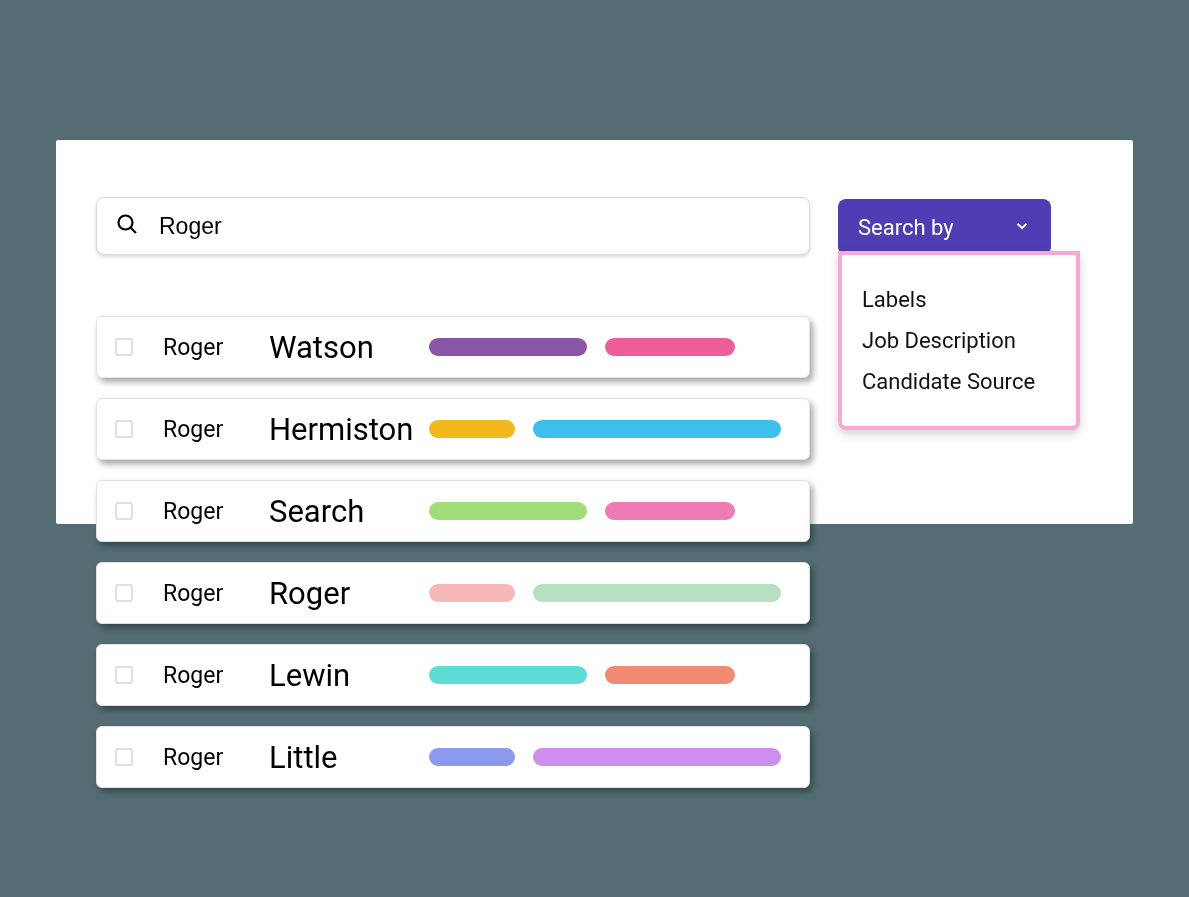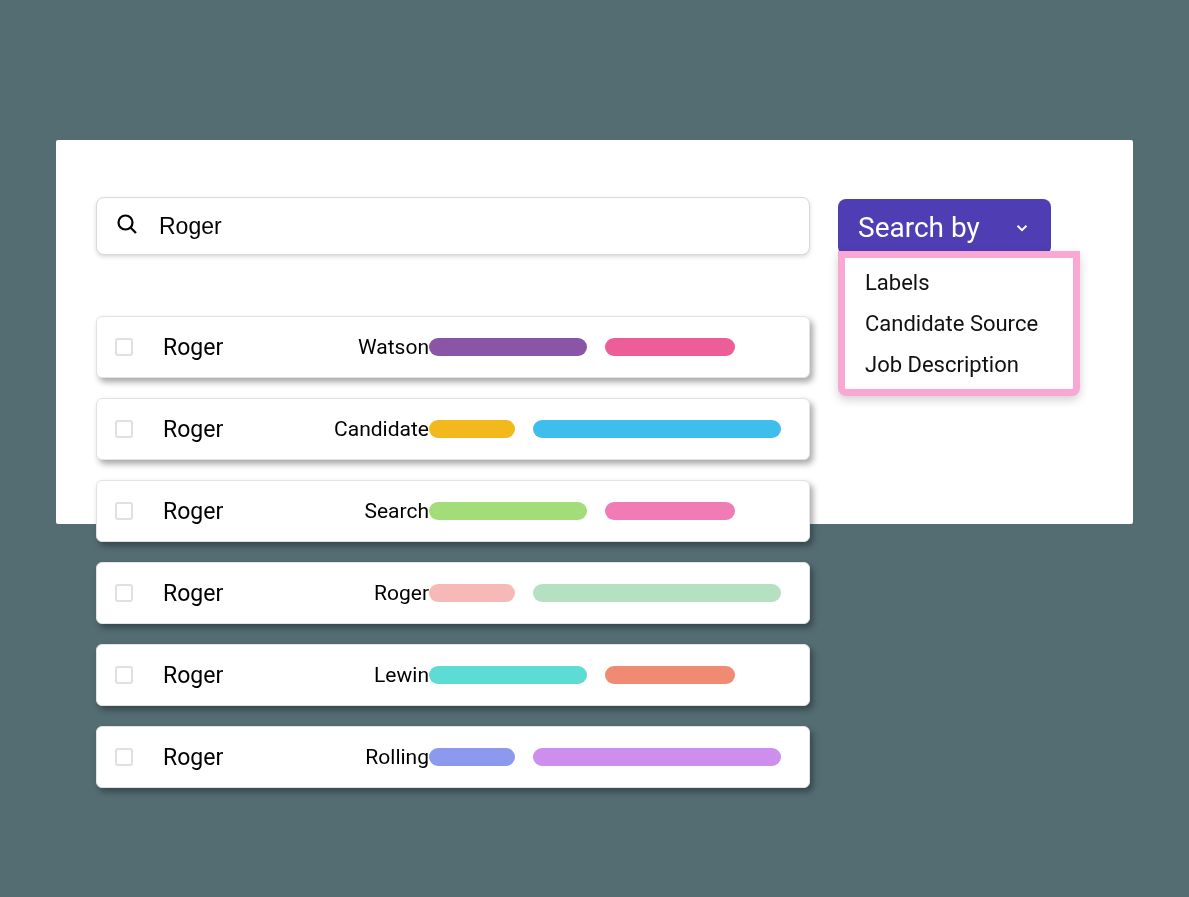--- a/index.html
+++ b/index.html
@@ -53,37 +53,37 @@
     top: 199px;
     width: 213px;
     height: 56px;
     background: #4f3db3;
     color: #fff;
     border-radius: 8px;
     display: flex;
     align-items: center;
     justify-content: space-between;
     padding: 0 20px;
-    font-size: 28px;
+    font-size: 22px;
     cursor: pointer;
   }
   .dropdown-btn svg {
     width: 18px; height: 18px;
     stroke: #fff; stroke-width: 2.5; fill: none;
   }
   .dropdown-menu {
     position: absolute;
     left: 838px;
     top: 251px;
     width: 242px;
     background: #fff;
-    border: 7px solid #f9a8d4;
+    border: 4px solid #f9a8d4;
     border-radius: 0 0 8px 8px;
     box-shadow: 0 4px 10px rgba(0,0,0,0.18);
-    padding: 4px 0;
+    padding: 24px 0;
   }
   .dropdown-item {
     font-size: 22px;
     color: #111;
     padding: 8px 20px;
     cursor: pointer;
   }
   .results {
     position: absolute;
     left: 96px;
@@ -111,24 +111,23 @@
   }
   .fn {
     width: 106px;
     margin-left: 30px;
     font-size: 23px;
     color: #000;
     flex-shrink: 0;
   }
   .ln {
     width: 160px;
-    font-size: 21px;
+    font-size: 31px;
     color: #000;
     flex-shrink: 0;
-    text-align: right;
   }
   .tags {
     display: flex;
     align-items: center;
     gap: 18px;
   }
   .tag {
     height: 18px;
     border-radius: 9px;
   }
@@ -152,38 +151,38 @@
   <span>Search by</span>
   <span>
     <svg viewBox="0 0 24 24">
         <polyline points="6 9 12 15 18 9"></polyline>
       </svg>
   </span>
 </div>
 
 <div class="dropdown-menu">
   <div class="dropdown-item">Labels</div>
+  <div class="dropdown-item">Job Description</div>
   <div class="dropdown-item">Candidate Source</div>
-  <div class="dropdown-item">Job Description</div>
 </div>
 
 <div class="results" id="results">
     <div class="row">
       <div class="cb"></div>
       <div class="fn">Roger</div>
       <div class="ln">Watson</div>
       <div class="tags">
         <div class="tag" style="background: rgb(139, 85, 167); width: 158px;"></div>
         <div class="tag" style="background: rgb(237, 93, 151); width: 130px;"></div>
       </div>
     </div>
     <div class="row">
       <div class="cb"></div>
       <div class="fn">Roger</div>
-      <div class="ln">Candidate</div>
+      <div class="ln">Hermiston</div>
       <div class="tags">
         <div class="tag" style="background: rgb(243, 185, 28); width: 86px;"></div>
         <div class="tag" style="background: rgb(62, 190, 237); width: 248px;"></div>
       </div>
     </div>
     <div class="row">
       <div class="cb"></div>
       <div class="fn">Roger</div>
       <div class="ln">Search</div>
       <div class="tags">
@@ -205,19 +204,19 @@
       <div class="fn">Roger</div>
       <div class="ln">Lewin</div>
       <div class="tags">
         <div class="tag" style="background: rgb(92, 220, 212); width: 158px;"></div>
         <div class="tag" style="background: rgb(240, 138, 115); width: 130px;"></div>
       </div>
     </div>
     <div class="row">
       <div class="cb"></div>
       <div class="fn">Roger</div>
-      <div class="ln">Rolling</div>
+      <div class="ln">Little</div>
       <div class="tags">
         <div class="tag" style="background: rgb(139, 153, 239); width: 86px;"></div>
         <div class="tag" style="background: rgb(205, 142, 238); width: 248px;"></div>
       </div>
     </div>
   </div>
 
 </body></html>

